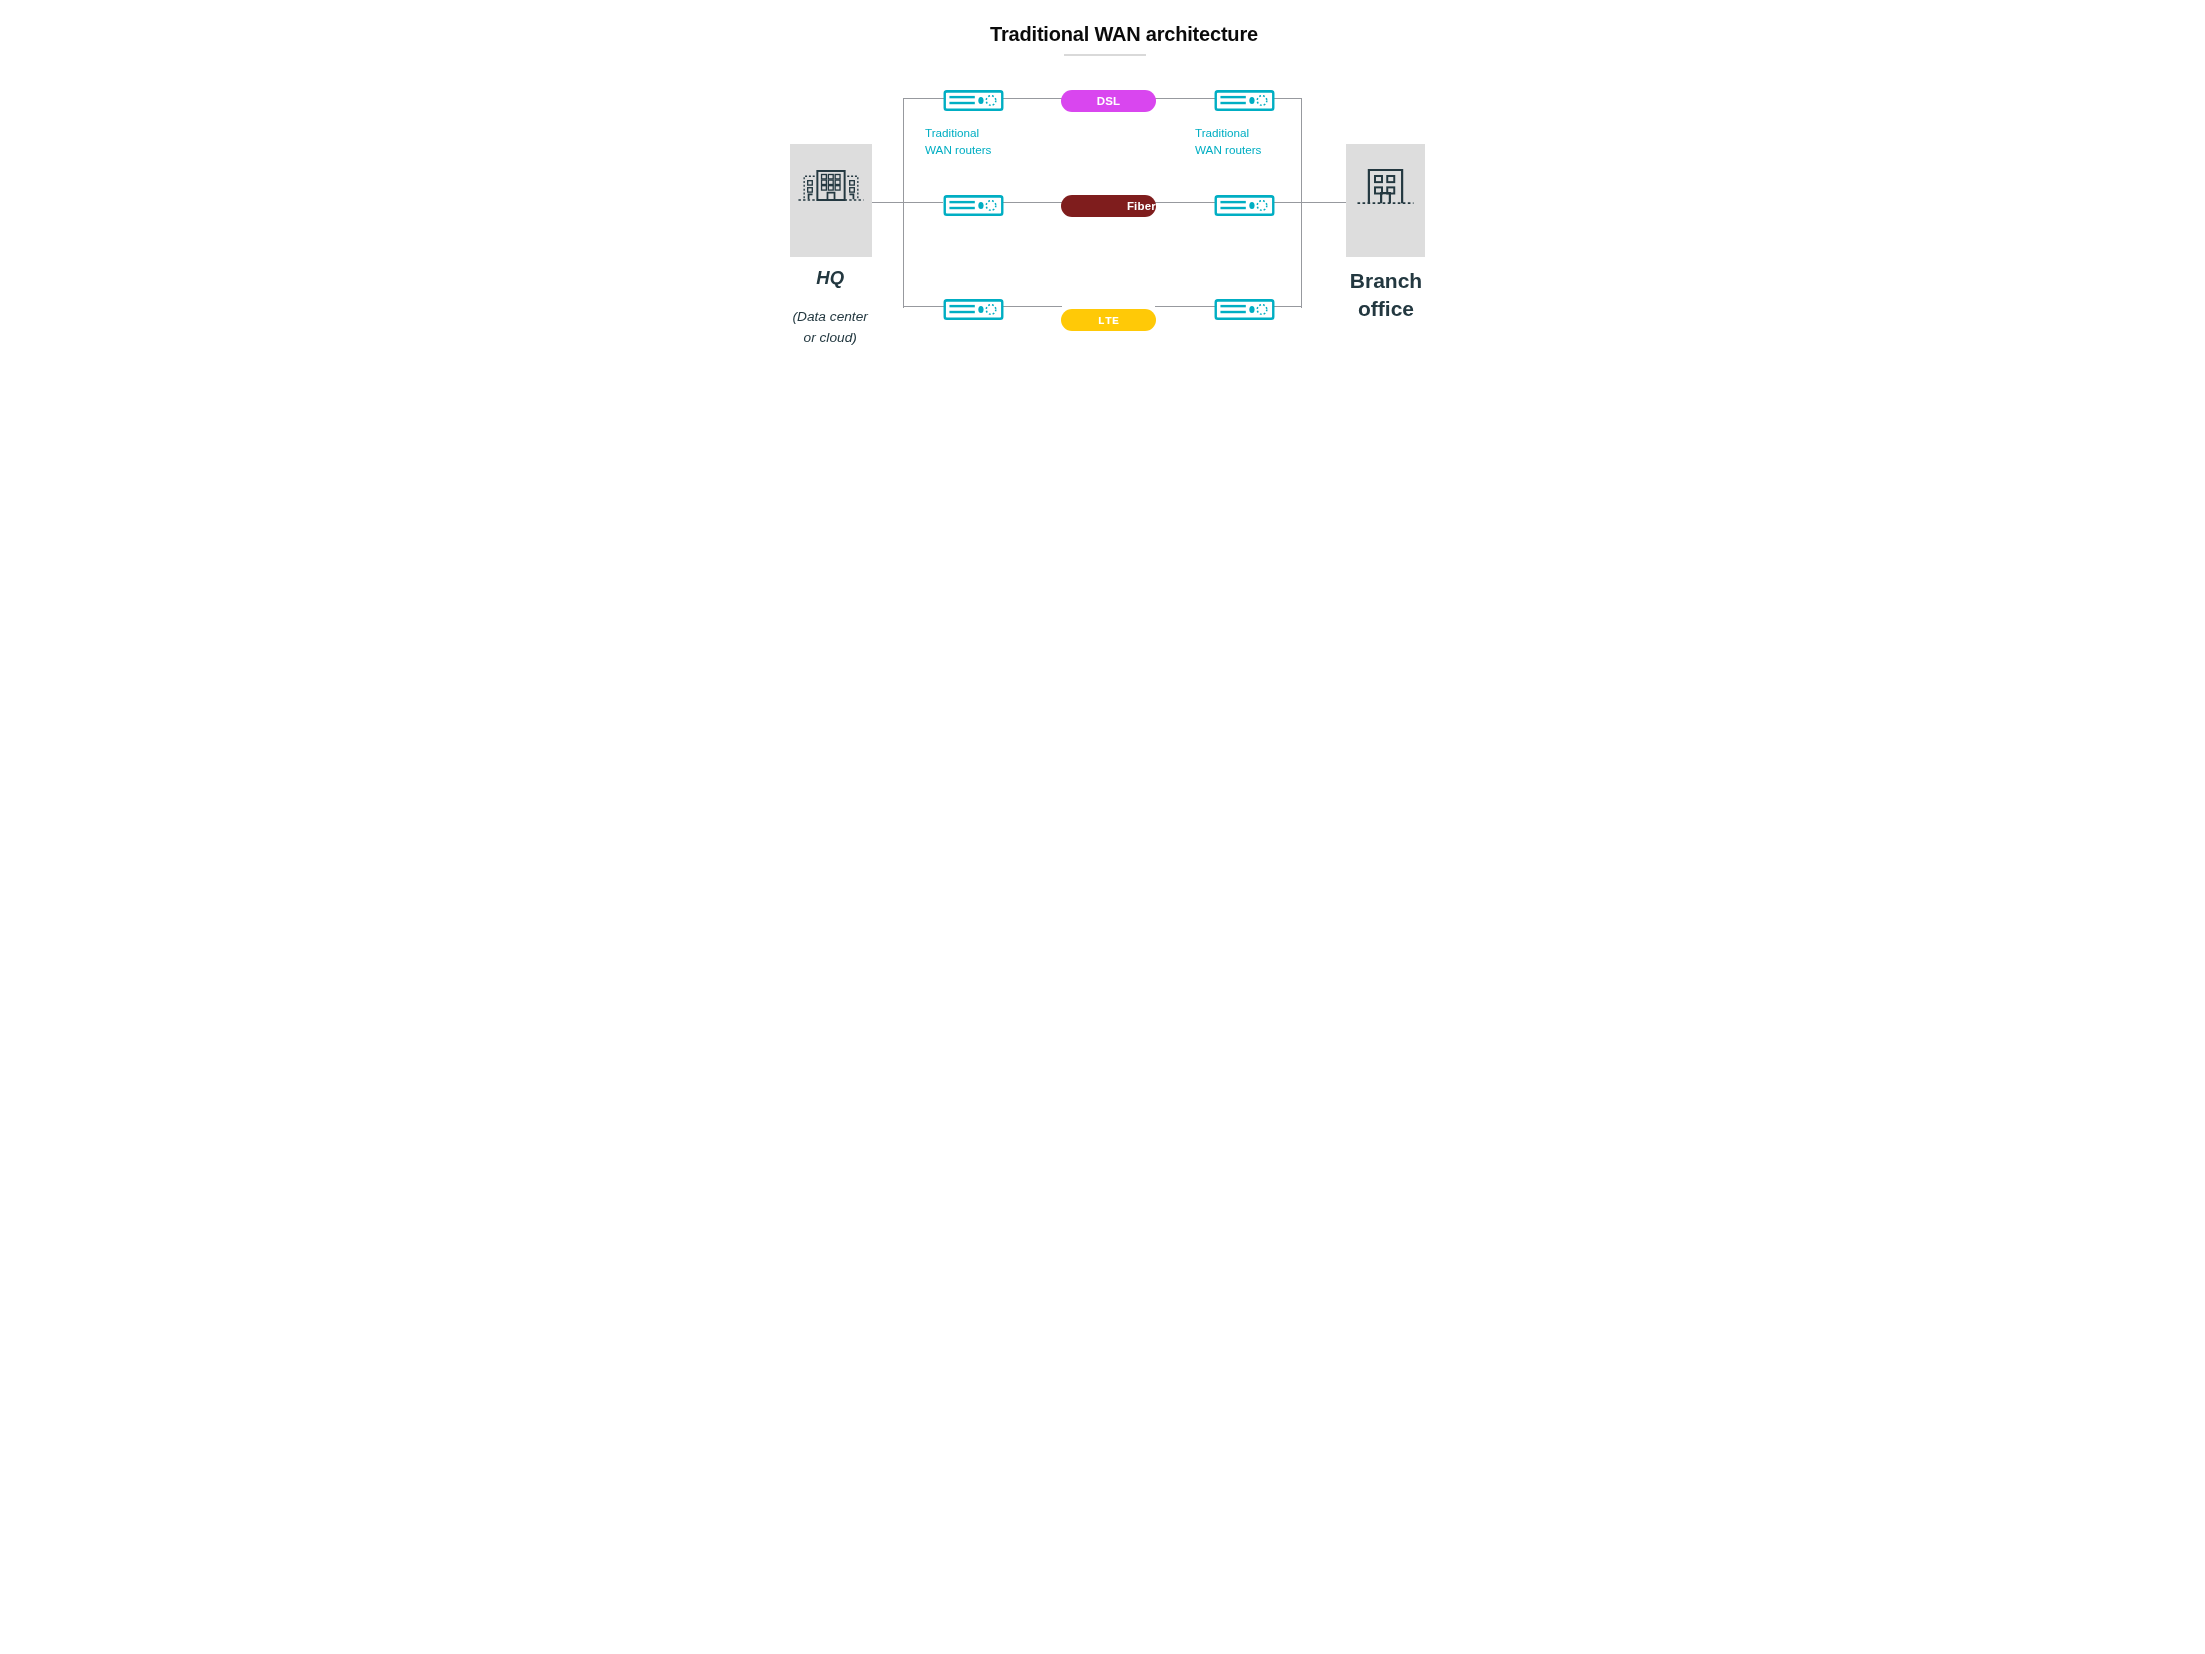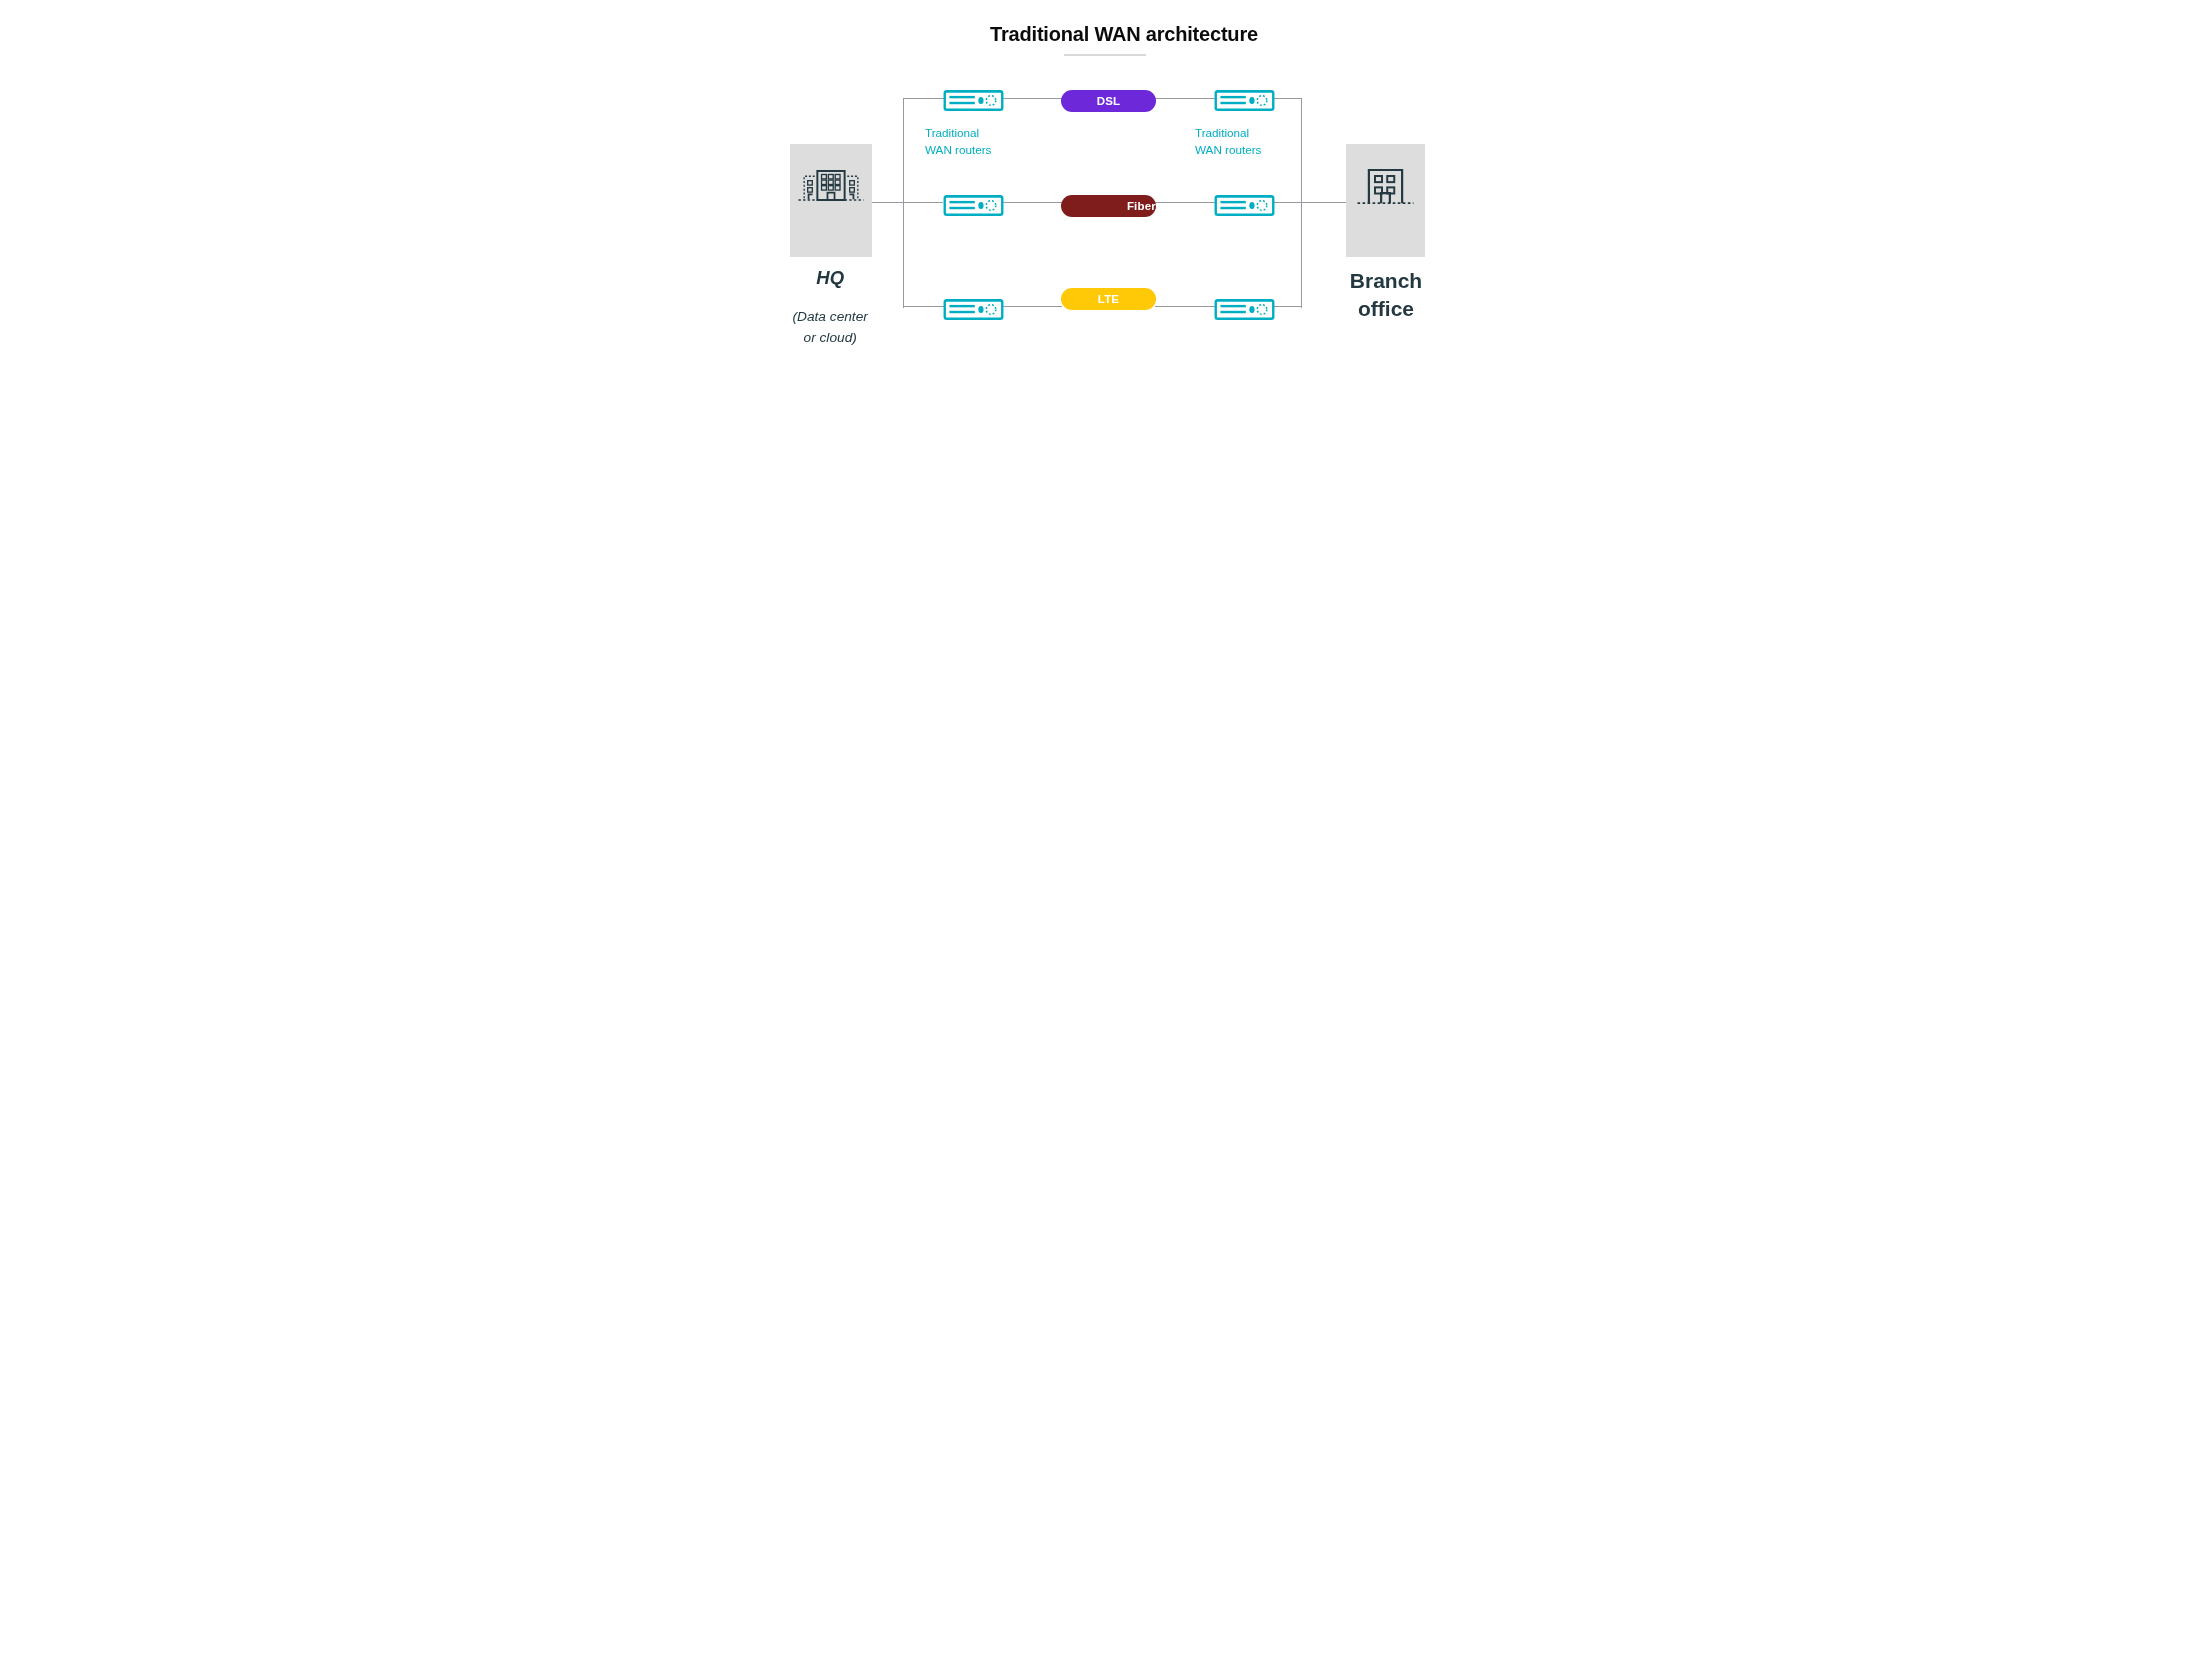--- a/index.html
+++ b/index.html
@@ -39,21 +39,21 @@
     color:#00aec3;font-size:11.7px;font-weight:400;line-height:1.45;white-space:pre-line;
   }
   .router-label.left{left:163px;}
   .router-label.right{left:433px;}
   
   .pill{
     position:absolute;left:299px;width:95px;height:22px;border-radius:11px;
     display:flex;align-items:center;justify-content:center;
     color:#ffffff;font-size:11.5px;font-weight:700;letter-spacing:0.2px;
   }
-  .p-top{top:90px;} .p-mid{top:195px;} .p-bot{top:288px;}
+  .p-top{top:90px;} .p-mid{top:195px;} .p-bot{top:309px;font-family:Liberation Mono, monospace;}
   .hidden-defs{position:absolute;width:0;height:0;overflow:hidden;}
 </style>
 </head>
 <body>
 
 <div id="canvas">
 
   <svg class="hidden-defs" aria-hidden="true">
     <defs>
       <symbol id="sym-router" viewBox="0 0 138 48">
@@ -172,21 +172,21 @@
     <svg viewBox="0 0 138 48">
         <use href="#sym-router"></use>
       </svg>
   </div>
 
   <div class="router-label left">Traditional
 WAN routers</div>
   <div class="router-label right">Traditional
 WAN routers</div>
 
-  <div class="pill p-top" style="background-color: #6d28d9;">
+  <div class="pill p-top" style="background-color: #d946ef;">
     <span>DSL</span>
   </div>
   <div class="pill p-mid" style="background-color: #7f1d1d; justify-content: flex-end;">
     <span>Fiber</span>
   </div>
   <div class="pill p-bot" style="background-color: rgb(255, 201, 7);">
     <span>LTE</span>
   </div>
 
 </div>

